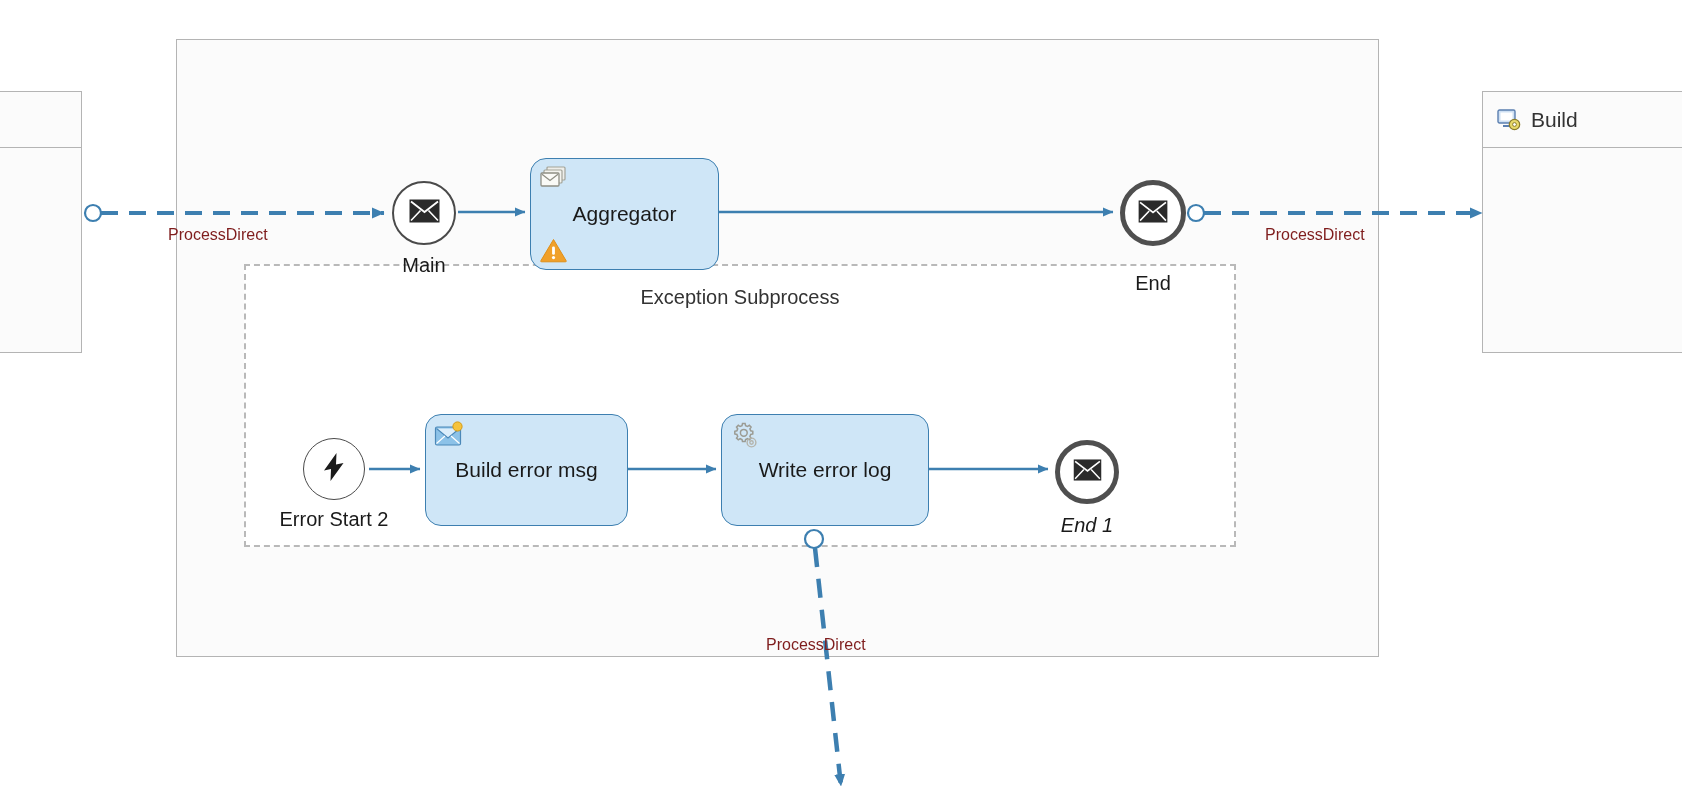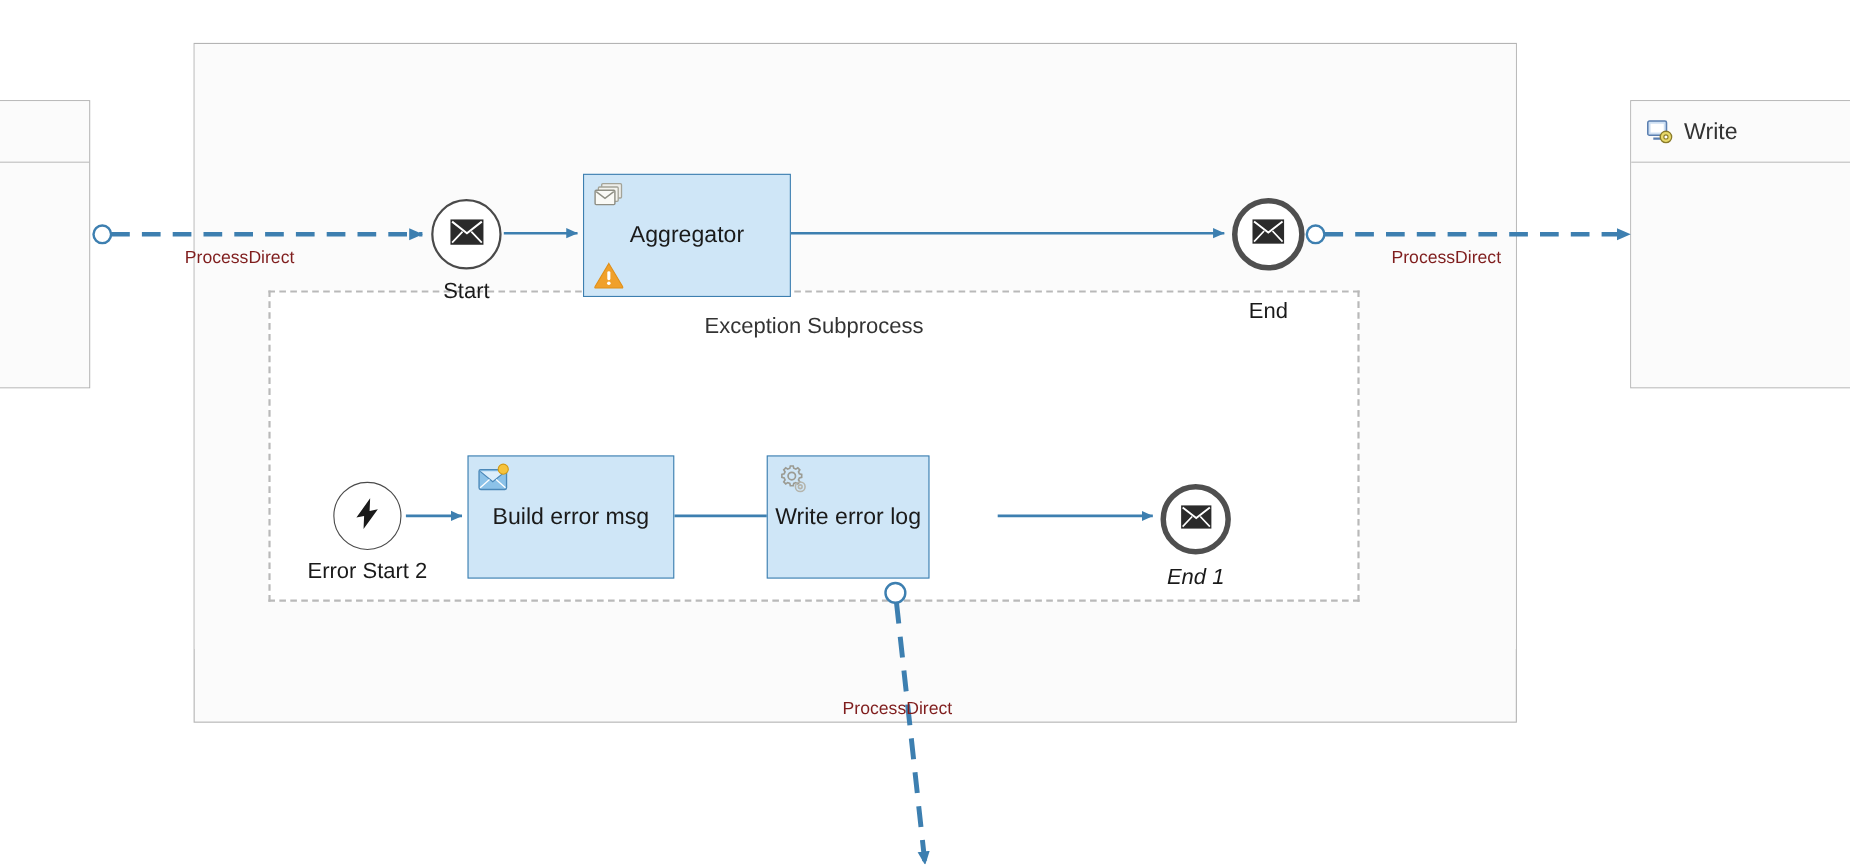--- a/index.html
+++ b/index.html
@@ -110,21 +110,21 @@
     text-align: center;
     font-size: 20px;
     color: #333333;
   }
 
   
   .shape-box {
     position: absolute;
     background: #cfe6f7;
     border: 1.6px solid #3d7fb0;
-    border-radius: 0;
+    border-radius: 16px;
     box-sizing: border-box;
   }
   .shape-box .shape-label {
     position: absolute;
     left: 0; right: 0; top: 0; bottom: 0;
     display: flex;
     align-items: center;
     justify-content: center;
     font-size: 21px;
     color: #1a1a1a;
@@ -190,21 +190,21 @@
     <div class="partner-header">
       <span style="display:inline-block;width:24px;height:22px;">
         <svg width="24" height="22" viewBox="0 0 24 22">
           <rect x="1" y="1" width="17" height="13" rx="1.5" fill="#cfe0f3" stroke="#5b7fb0" stroke-width="1.4"></rect>
           <rect x="3.5" y="3.5" width="12" height="8" fill="#ffffff"></rect>
           <path d="M6 16 h8 v2 H6 z" fill="#5b7fb0"></path>
           <circle cx="17.5" cy="15.5" r="5.2" fill="#e8d96a" stroke="#8a7b2a" stroke-width="1.2"></circle>
           <circle cx="17.5" cy="15.5" r="1.9" fill="#ffffff" stroke="#8a7b2a" stroke-width="1"></circle>
         </svg>
       </span>
-      <span class="partner-title">Write</span>
+      <span class="partner-title">Build</span>
     </div>
     <div class="partner-body" style="height:204px;"></div>
   </div>
 
   <div class="pool">
 
     <div class="pool-body">
 
       <div class="subprocess" style="left:67px; top:224px; width:992px; height:283px;">
         <div class="subprocess-title">Exception Subprocess</div>
@@ -260,21 +260,21 @@
 
   <div class="event thin" style="left:392px; top:181px; width:64px; height:64px;">
     <span>
       <svg width="31" height="24" viewBox="0 0 31 24">
         <rect x="0.5" y="0.5" width="30" height="23" fill="#2b2b2b"></rect>
         <path d="M2 2.5 L15.5 13 L29 2.5" fill="none" stroke="#ffffff" stroke-width="1.8"></path>
         <path d="M2 21.5 L11.5 11.5 M29 21.5 L19.5 11.5" fill="none" stroke="#ffffff" stroke-width="1.6"></path>
       </svg>
     </span>
   </div>
-  <div class="event-label" style="left:352px; top:254px; width:144px;">Start</div>
+  <div class="event-label" style="left:352px; top:254px; width:144px;">Main</div>
 
   <div class="shape-box" style="left:530px; top:158px; width:189px; height:112px;">
     <span class="shape-icon-tl">
       <svg width="30" height="30" viewBox="0 0 30 30">
         <rect x="8" y="2" width="18" height="13" rx="1" fill="#eeeeea" stroke="#a3a398" stroke-width="1.2"></rect>
         <rect x="5" y="5" width="18" height="13" rx="1" fill="#f4f4ef" stroke="#a3a398" stroke-width="1.2"></rect>
         <rect x="2" y="8" width="18" height="13" rx="1" fill="#fafaf6" stroke="#8f8f84" stroke-width="1.3"></rect>
         <path d="M3 9.2 L11 15.4 L19 9.2" fill="none" stroke="#8f8f84" stroke-width="1.3"></path>
       </svg>
     </span>
@@ -301,33 +301,33 @@
 
   <div class="event thin" style="left:303px; top:438px; width:62px; height:62px; border-width:1.8px;">
     <span>
       <svg width="30" height="32" viewBox="0 0 30 32">
         <path d="M17.5 2 L5 19.5 L12 18 L11.5 30 L24.5 12 L17 13.6 Z" fill="#1a1a1a"></path>
       </svg>
     </span>
   </div>
   <div class="event-label" style="left:262px; top:508px; width:144px;">Error Start 2</div>
 
-  <div class="shape-box" style="left:425px; top:414px; width:188px; height:112px;">
+  <div class="shape-box" style="left:425px; top:414px; width:203px; height:112px;">
     <span class="shape-icon-tl">
       <svg width="30" height="30" viewBox="0 0 30 30">
         <rect x="1.5" y="6" width="25" height="18" rx="1.5" fill="#8cc2e8" stroke="#4b88b8" stroke-width="1.2"></rect>
         <path d="M2.5 7.5 L14 17 L25.5 7.5" fill="#dceefb" stroke="#4b88b8" stroke-width="1.1"></path>
         <path d="M2.5 22.5 L11 15 M25.5 22.5 L17 15" fill="none" stroke="#ffffff" stroke-width="1.2"></path>
         <circle cx="23.5" cy="5.5" r="4.6" fill="#f6c33c" stroke="#d39a15" stroke-width="1"></circle>
       </svg>
     </span>
     <span class="shape-label">Build error msg</span>
   </div>
 
-  <div class="shape-box" style="left:697px; top:414px; width:148px; height:112px;padding-left:12px;">
+  <div class="shape-box" style="left:721px; top:414px; width:208px; height:112px;padding-left:12px;">
     <span class="shape-icon-tl">
       <svg width="30" height="30" viewBox="0 0 30 30">
         <g fill="none" stroke="#9b9b93" stroke-width="1.5">
           <path d="M12.5 2.6 l2.6 0 0.5 2.1 1.9 0.8 1.8-1.2 1.8 1.8 -1.2 1.8 0.8 1.9 2.1 0.5 0 2.6 -2.1 0.5 -0.8 1.9 1.2 1.8 -1.8 1.8 -1.8-1.2 -1.9 0.8 -0.5 2.1 -2.6 0 -0.5-2.1 -1.9-0.8 -1.8 1.2 -1.8-1.8 1.2-1.8 -0.8-1.9 -2.1-0.5 0-2.6 2.1-0.5 0.8-1.9 -1.2-1.8 1.8-1.8 1.8 1.2 1.9-0.8 Z"></path>
           <circle cx="13.8" cy="11.8" r="3.4"></circle>
         </g>
         <g fill="none" stroke="#b4b4ac" stroke-width="1.4">
           <circle cx="21.5" cy="21.5" r="4.4"></circle>
           <circle cx="21.5" cy="21.5" r="1.7"></circle>
         </g>

